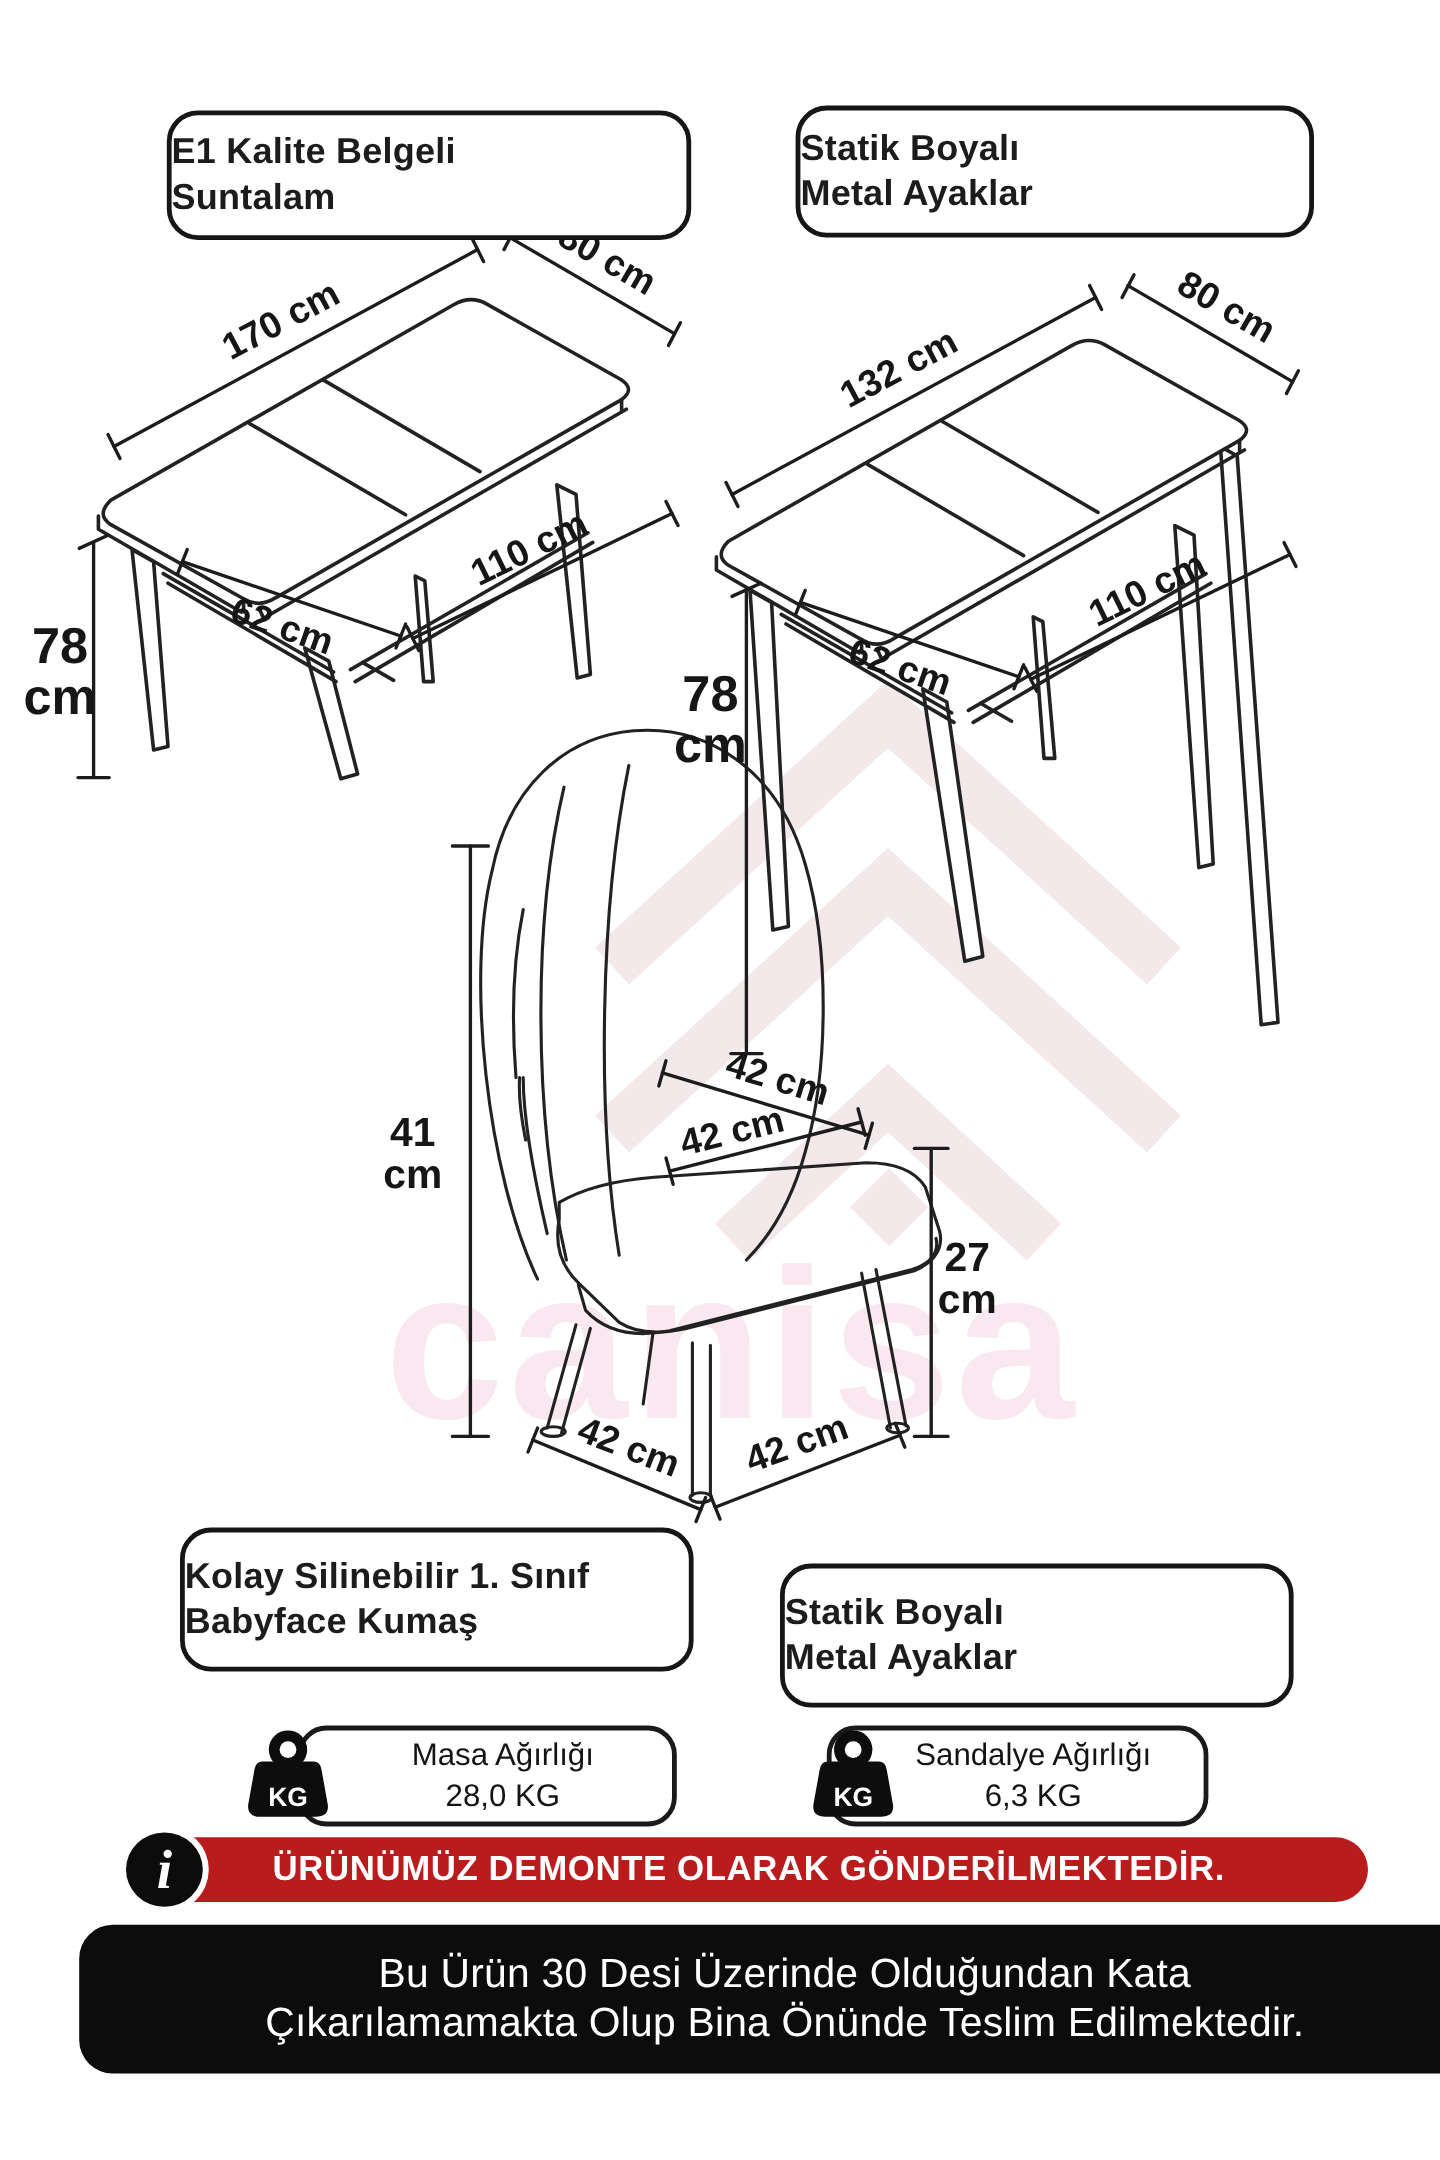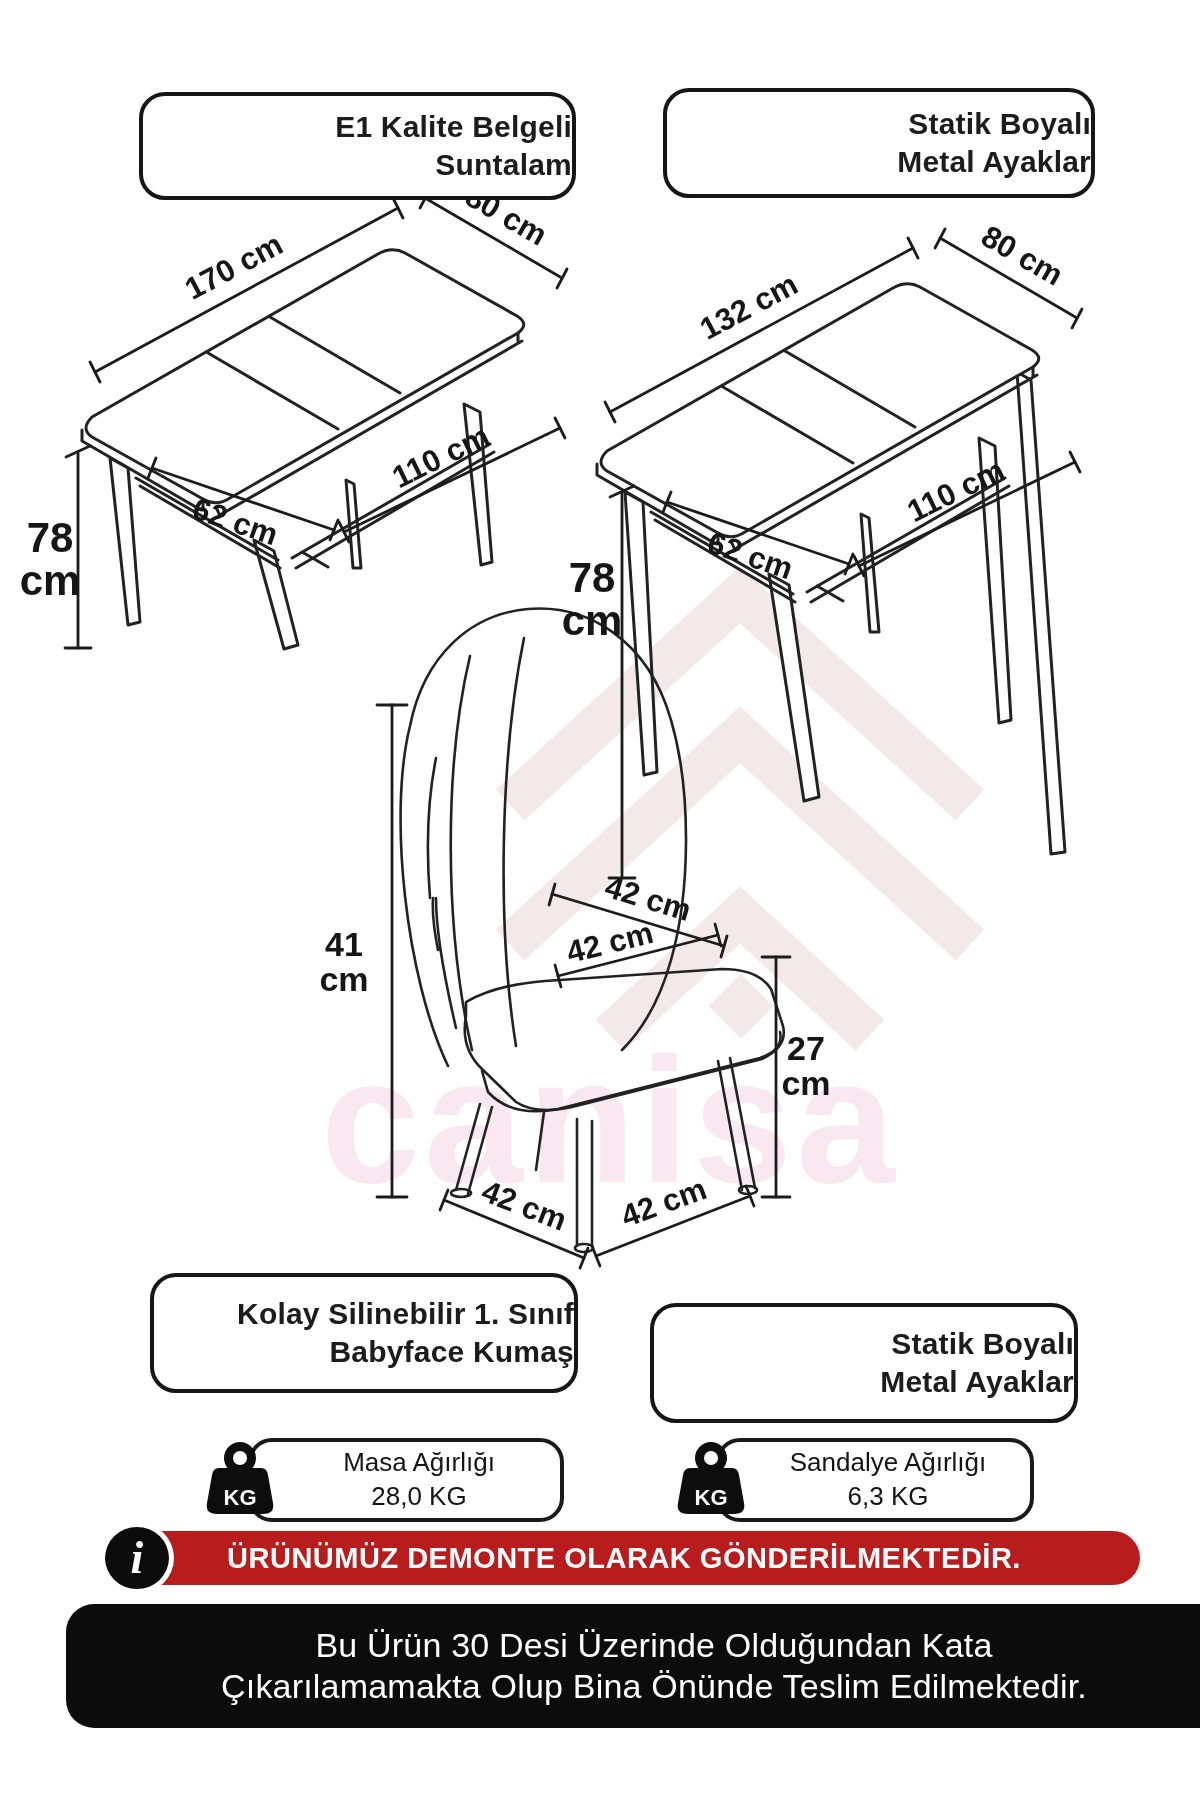--- a/index.html
+++ b/index.html
@@ -3,36 +3,36 @@
 <meta charset="utf-8">
 <style>
   html,body{margin:0;padding:0;background:#ffffff;}
   #canvas{
     position:relative;width:1200px;height:1800px;background:#fff;overflow:hidden;
     font-family:"Liberation Sans","DejaVu Sans",sans-serif;color:#1a1a1a;
   }
   
   .badge{
     position:absolute;border:4px solid #161616;border-radius:26px;background:#fff;
-    display:flex;flex-direction:column;justify-content:center;align-items:flex-end;
+    display:flex;flex-direction:column;justify-content:center;align-items:flex-start;
     text-align:center;font-size:30px;font-weight:600;line-height:1.27;color:#1c1c1c;
     letter-spacing:.2px;z-index:6;
   }
   #badge-top-left{left:139px;top:92px;width:429px;height:100px;}
   #badge-top-right{left:663px;top:88px;width:424px;height:102px;}
   #badge-bottom-left{left:150px;top:1273px;width:420px;height:112px;}
   #badge-bottom-right{left:650px;top:1303px;width:420px;height:112px;}
   
   .weight-pill{
     position:absolute;border:4px solid #1a1a1a;border-radius:24px;background:#fff;
     display:flex;flex-direction:column;justify-content:center;
     text-align:center;font-size:26px;font-weight:500;line-height:1.3;color:#141414;z-index:5;
   }
   #pill-table{left:248px;top:1438px;width:282px;height:76px;padding-left:26px;}
-  #pill-chair{left:716px;top:1438px;width:284px;height:76px;padding-left:26px;}
+  #pill-chair{left:689px;top:1438px;width:284px;height:76px;padding-left:26px;}
   .kg-icon{position:absolute;z-index:7;}
   #kg-icon-table{left:205px;top:1441px;}
   #kg-icon-chair{left:676px;top:1441px;}
   
   #info-pill{
     position:absolute;left:108px;top:1531px;width:1032px;height:54px;background:#b91c1c;
     border-radius:27px;color:#fff;display:flex;align-items:center;justify-content:center;
     font-size:29px;font-weight:700;letter-spacing:.5px;z-index:5;white-space:nowrap;
   }
   #info-circle{

